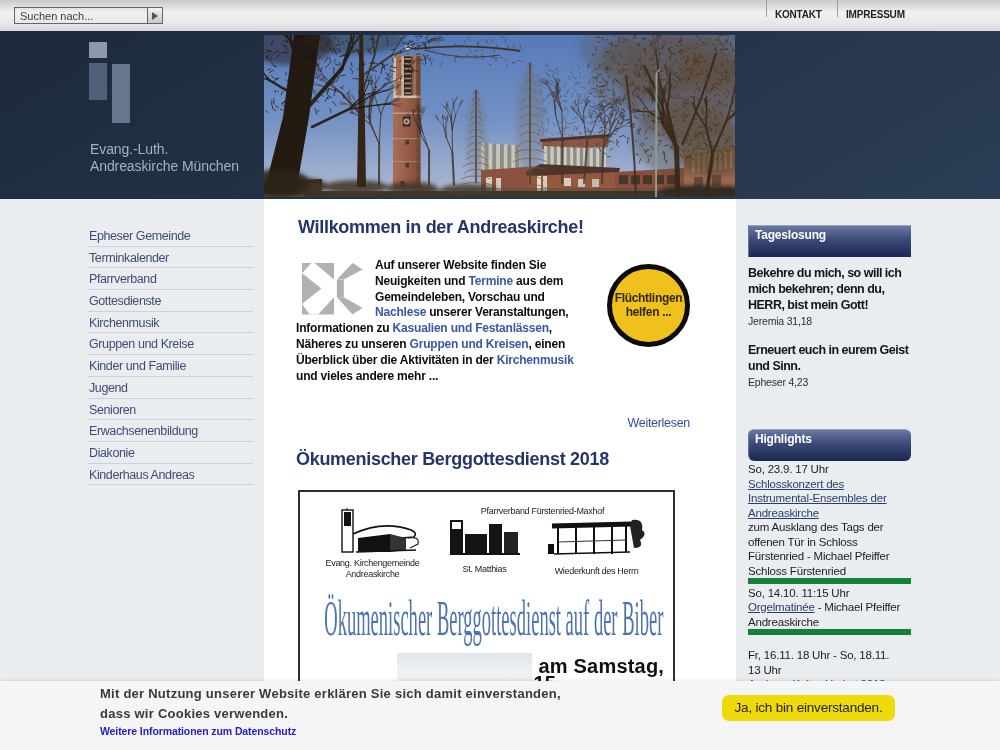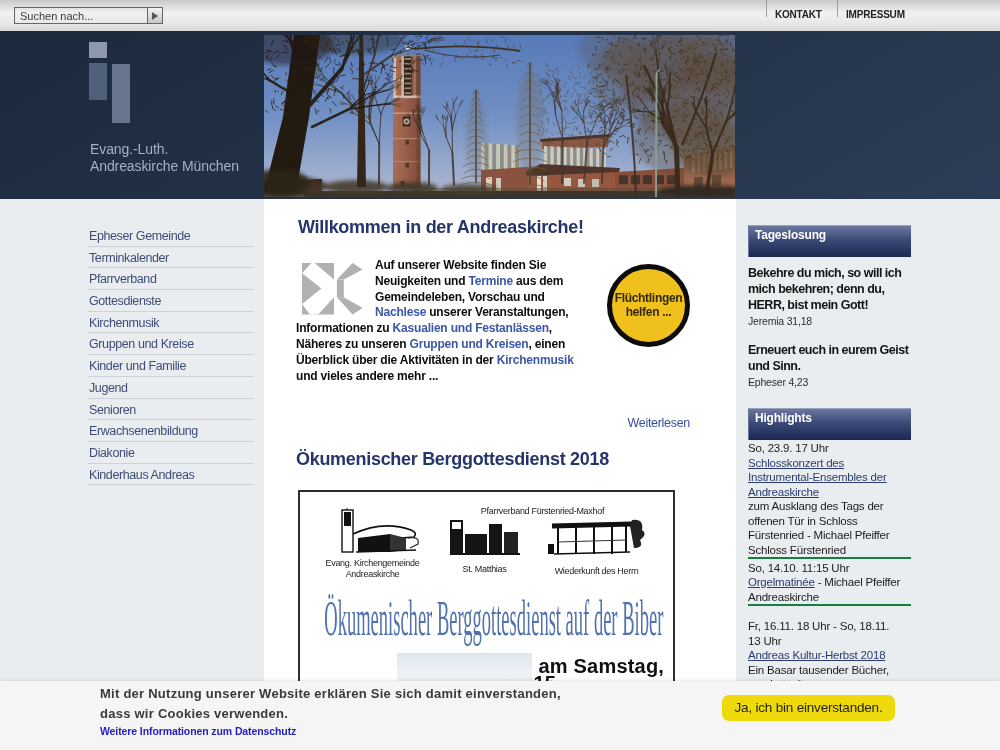--- a/index.html
+++ b/index.html
@@ -54,21 +54,21 @@
 .cap { position:absolute; font-size:9px; color:#1c1c1c; text-align:center; letter-spacing:-0.3px; line-height:11px; }
 
 #rsb { position:absolute; left:748px; top:199px; width:163px; }
 .sbhead { width:163px; height:32px;
   background:linear-gradient(#6a77a0 0%, #3c4a78 45%, #1b2750 100%);
   color:#fff; font-size:12px; font-weight:bold; padding:1.5px 0 0 6px;
   border-top:1px solid #9aa3bd; border-left:1px solid #6a76a0; letter-spacing:-0.2px; }
 .sbtext { font-size:12.5px; font-weight:bold; color:#141414; line-height:16px; letter-spacing:-0.5px; }
 .sbref { font-size:10.5px; color:#2e2e2e; letter-spacing:-0.2px; }
 #hl { font-size:11.5px; color:#1c1c1c; line-height:14.5px; letter-spacing:-0.2px; }
-#hl .ent { border-bottom:2px solid #15803d; padding:1px 10px 0 0; }
+#hl .ent { border-bottom:6px solid #15803d; padding:1px 10px 0 0; }
 #hl .ent:last-child { border-bottom:none; }
 #hl a { color:#2c3c6e; text-decoration:underline; }
 
 #cookie { position:absolute; left:0; top:681px; width:1000px; height:69px; background:#f5f5f5;
   box-shadow:0 -1px 3px rgba(0,0,0,.10); }
 #cookie .txt { position:absolute; left:100px; top:3px; font-size:13px; font-weight:bold; color:#3a3a3a;
   line-height:19.5px; letter-spacing:0.25px; }
 #cookie .lnk { position:absolute; left:100px; top:44px; font-size:10.5px; font-weight:bold;
   color:#2521c4; letter-spacing:-0.1px; }
 #cookie .btn { position:absolute; left:722px; top:14px; width:173px; height:26px;
@@ -378,21 +378,21 @@
     <div style="position:absolute;left:234px;top:180px;font-size:20px;font-weight:bold;color:#101010;letter-spacing:0.2px;">15. September</div>
   </div>
 </div>
 
 <div id="rsb">
   <div class="sbhead" style="margin-top:26px; margin-bottom:8px;">Tageslosung</div>
   <div class="sbtext">Bekehre du mich, so will ich mich bekehren; denn du, HERR, bist mein Gott!</div>
   <div class="sbref" style="margin:2px 0 0 0;">Jeremia 31,18</div>
   <div class="sbtext" style="margin-top:15px;">Erneuert euch in eurem Geist und Sinn.</div>
   <div class="sbref" style="margin:2px 0 0 0;">Epheser 4,23</div>
-  <div class="sbhead" style="margin-top:20px; margin-bottom:0;">Highlights</div>
+  <div class="sbhead" style="margin-top:41px; margin-bottom:0;border-radius:6px;">Highlights</div>
   <div id="hl">
     <div class="ent">So, 23.9. 17 Uhr<br>
       <a href="#">Schlosskonzert des Instrumental-Ensembles der Andreaskirche</a><br>
       zum Ausklang des Tags der offenen Tür in Schloss Fürstenried - Michael Pfeiffer Schloss Fürstenried</div>
     <div class="ent" style="padding-top:1.5px;">So, 14.10. 11:15 Uhr<br>
       <a href="#">Orgelmatinée</a> - Michael Pfeiffer Andreaskirche</div>
     <div class="ent" style="padding-top:13px;">Fr, 16.11. 18 Uhr - So, 18.11. 13 Uhr<br>
       <a href="#">Andreas Kultur-Herbst 2018</a><br>
       Ein Basar tausender Bücher, garniert mit Musikveranstaltungen, Unterhaltung und Café-Betrieb</div>
   </div>

